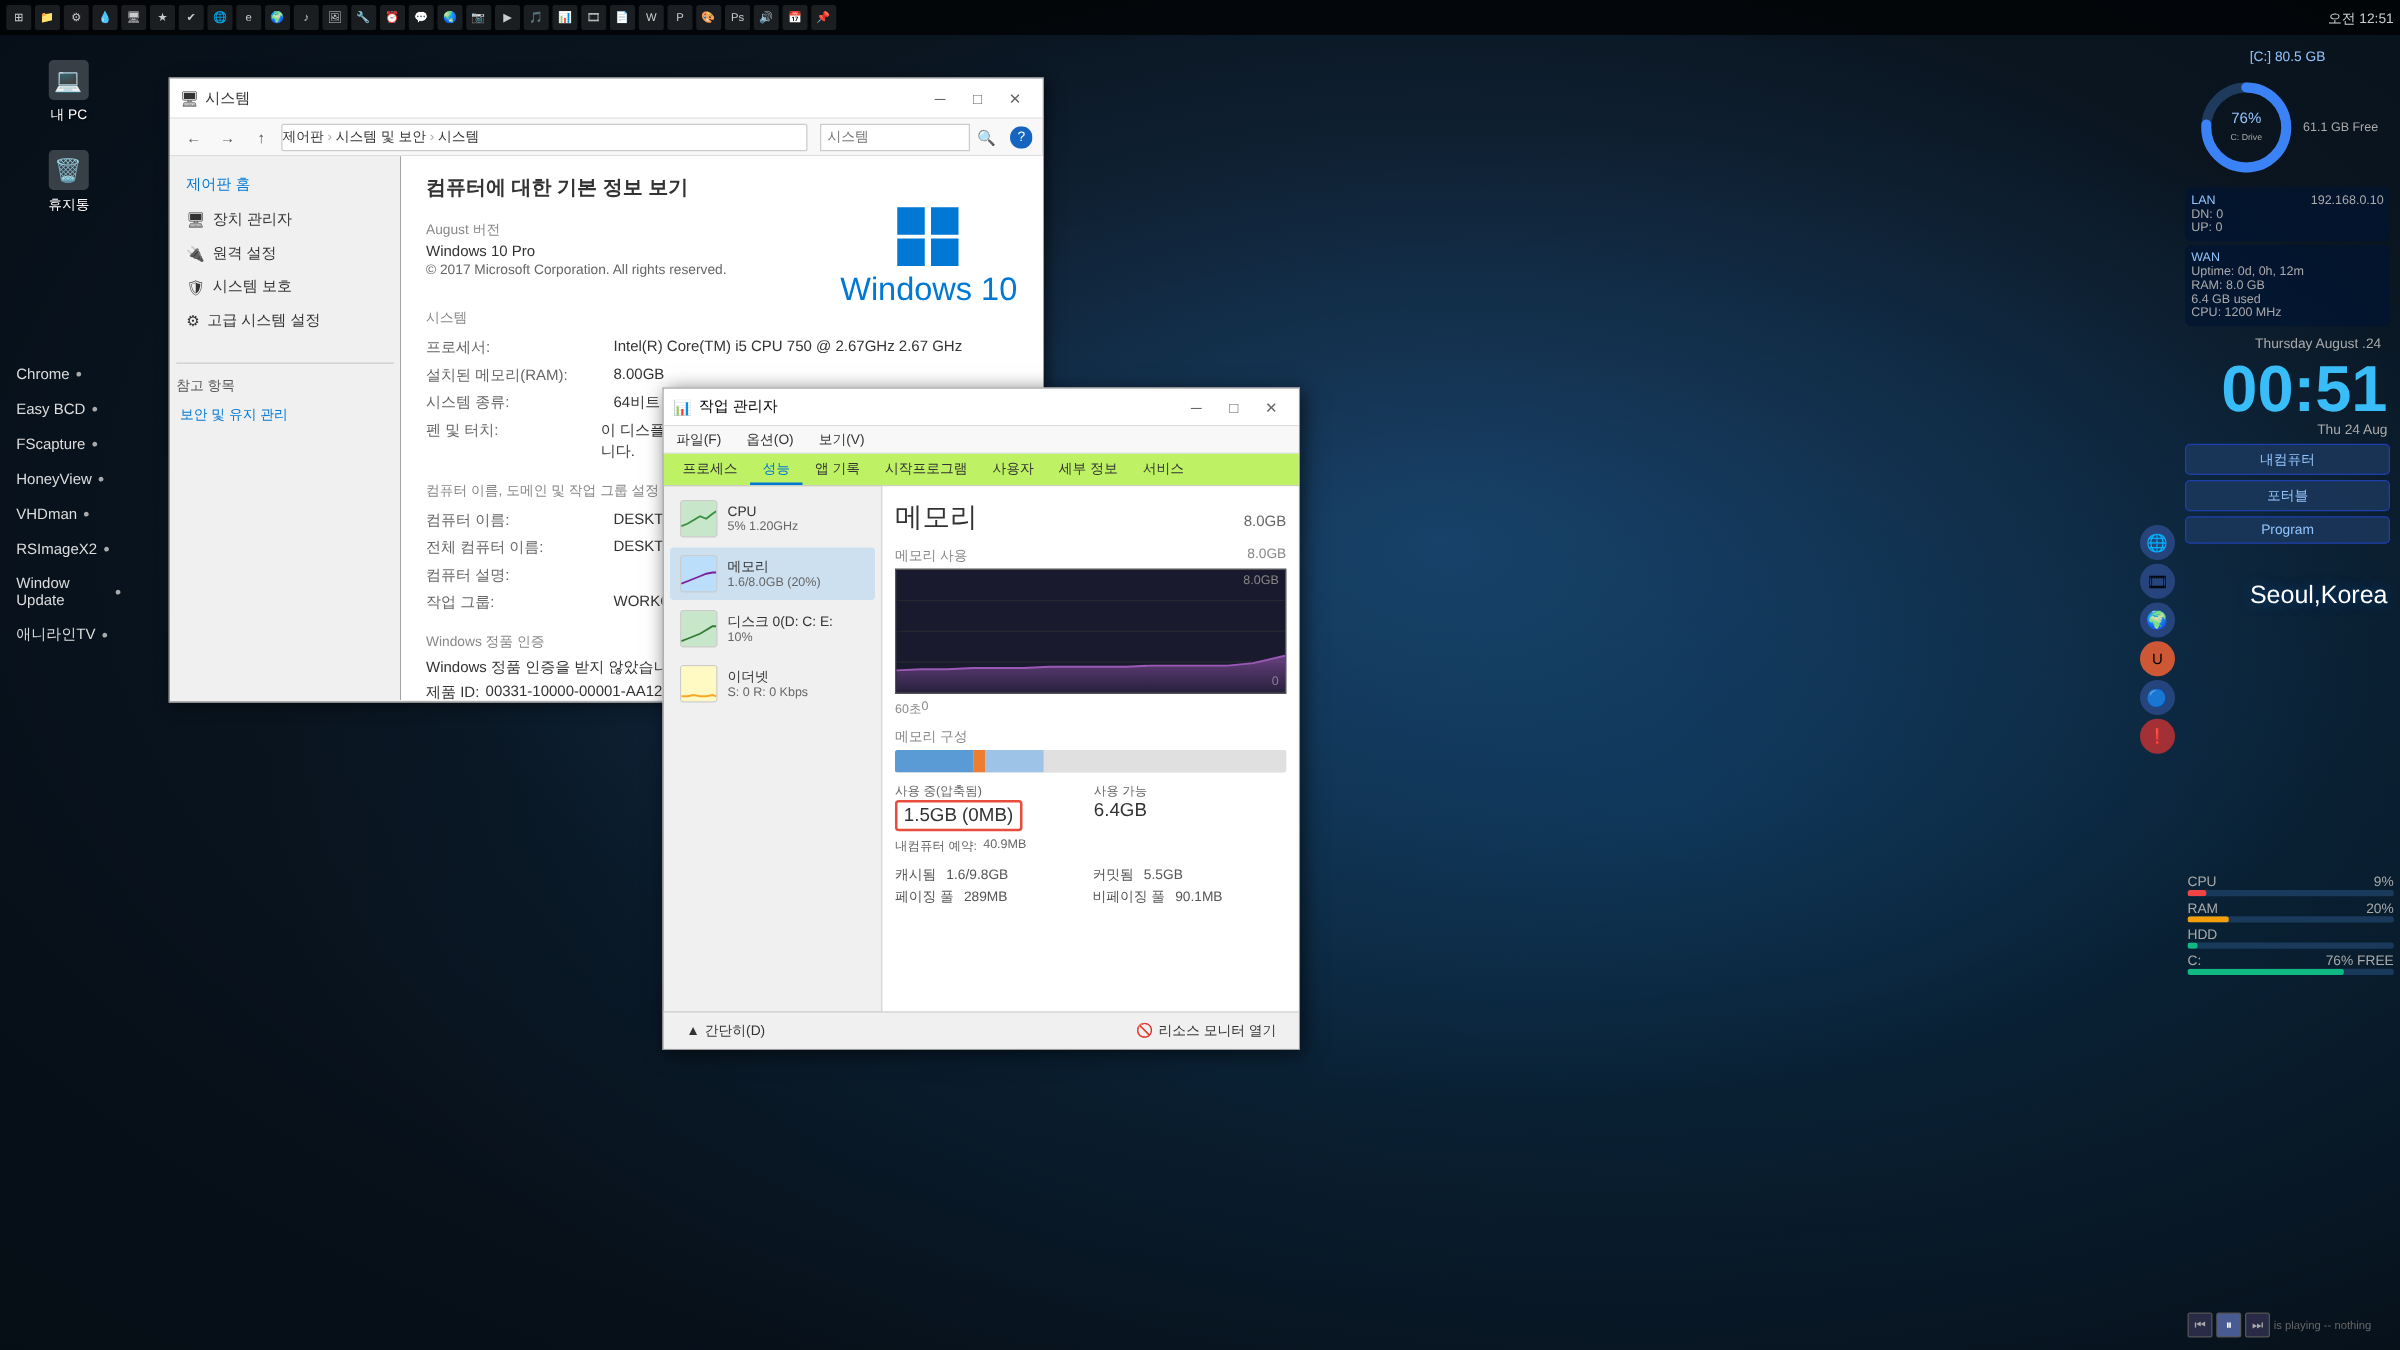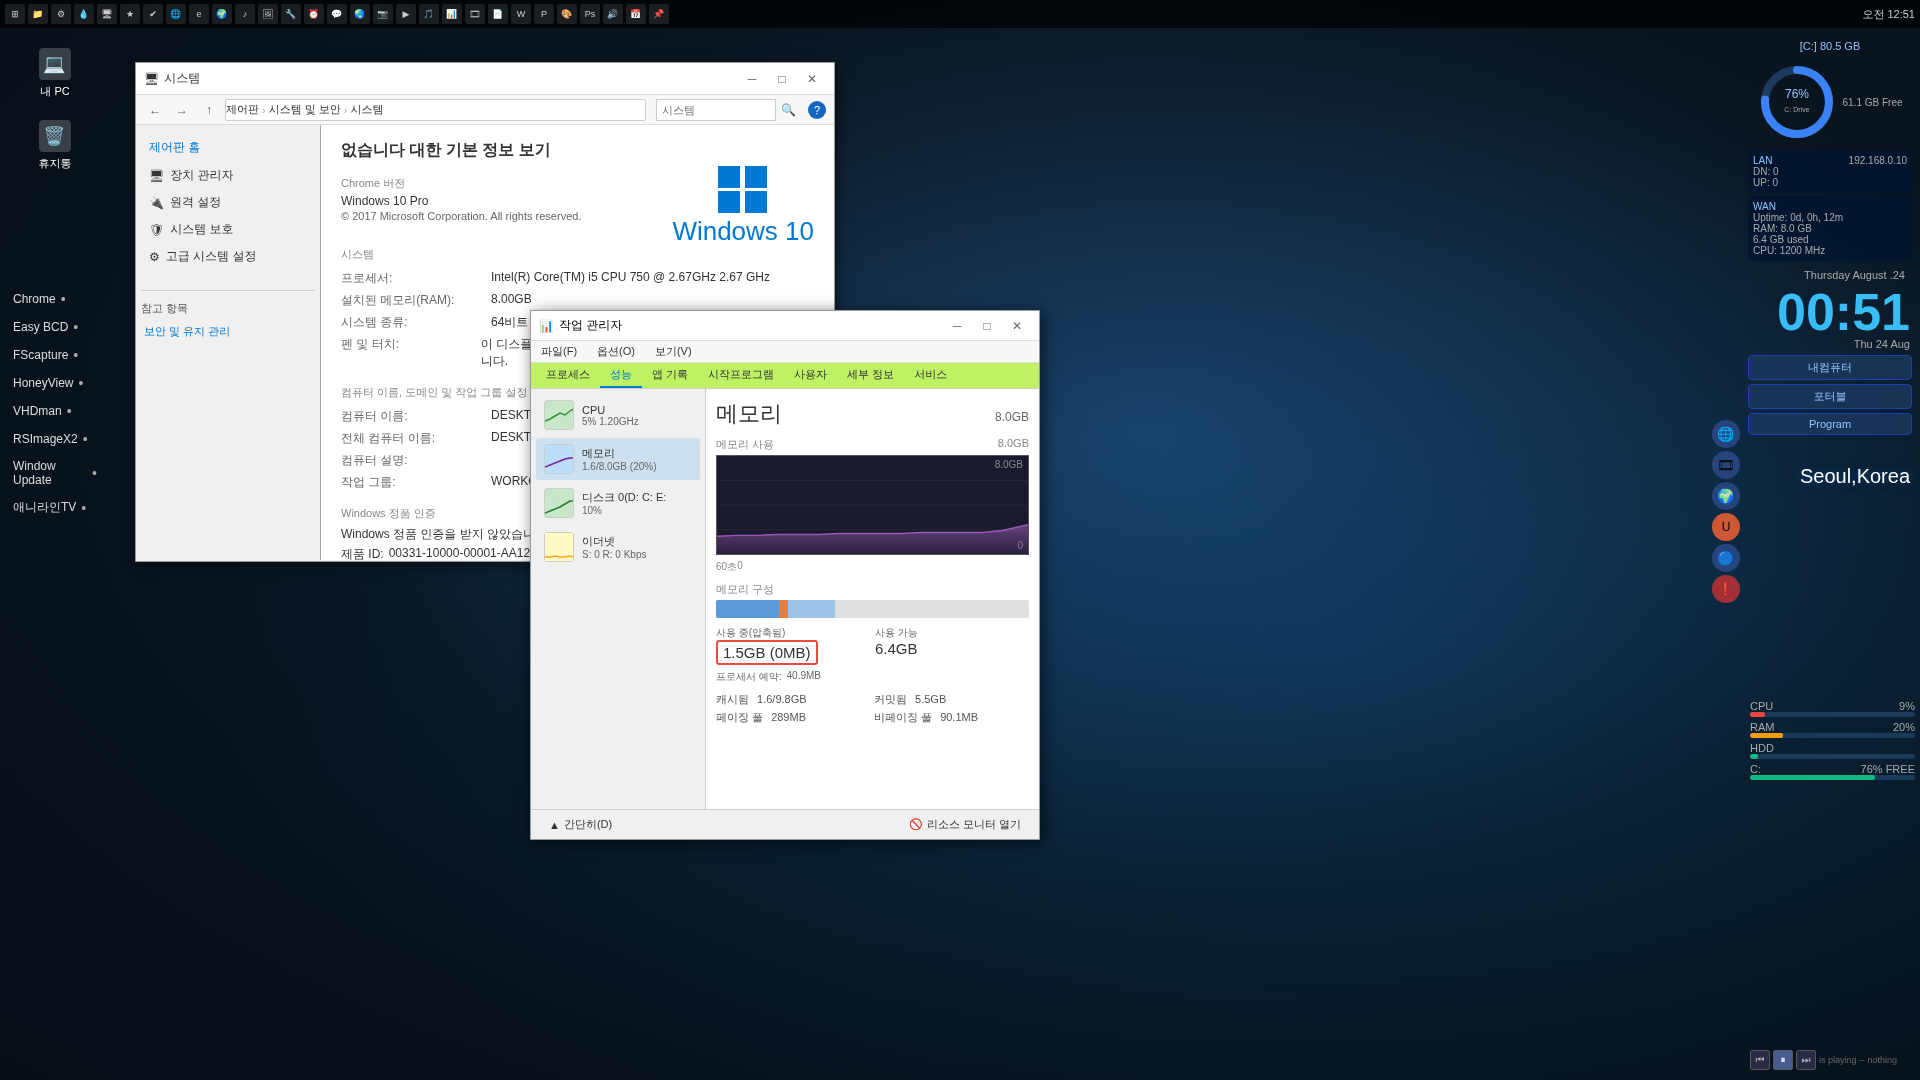--- a/index.html
+++ b/index.html
@@ -644,33 +644,33 @@
         <span>고급 시스템 설정</span>
       </div>
 
       <div style="margin-top:20px; border-top:1px solid #ccc; padding-top:10px;">
         <div style="font-size:11px; color:#555; margin-bottom:5px;">참고 항목</div>
         <div style="font-size:11px; color:#0078d4; cursor:pointer; padding:3px;">보안 및 유지 관리</div>
       </div>
     </div>
 
     <div style="flex:1; padding:15px 20px; background:#fff; overflow-y:auto;">
-      <h2 style="font-size:16px; color:#333; margin-bottom:15px;">없습니다 대한 기본 정보 보기</h2>
+      <h2 style="font-size:16px; color:#333; margin-bottom:15px;">컴퓨터에 대한 기본 정보 보기</h2>
 
       <div style="float:right; text-align:center; margin-top:-10px;">
         <div style="display:grid; grid-template-columns:1fr 1fr; gap:3px; width:50px; margin:0 auto 3px;">
           <div style="width:22px; height:22px; background:#0078d4;"></div>
           <div style="width:22px; height:22px; background:#0078d4;"></div>
           <div style="width:22px; height:22px; background:#0078d4;"></div>
           <div style="width:22px; height:22px; background:#0078d4;"></div>
         </div>
         <span style="font-size:26px; color:#0078d4; font-weight:300;">Windows 10</span>
       </div>
 
-      <div style="font-size:11px; color:#888; margin-bottom:3px;">Chrome 버전</div>
+      <div style="font-size:11px; color:#888; margin-bottom:3px;">August 버전</div>
       <div style="font-size:12px; color:#333; margin-bottom:2px;">Windows 10 Pro</div>
       <div style="font-size:11px; color:#666; margin-bottom:15px;">© 2017 Microsoft Corporation. All rights reserved.</div>
 
       <div style="clear:both;"></div>
 
       <div style="font-size:11px; color:#888; margin-bottom:8px;">시스템</div>
 
       <div style="display:flex; margin-bottom:5px; font-size:12px;">
         <span style="width:150px; color:#666;">프로세서:</span>
         <span style="color:#333;">Intel(R) Core(TM) i5 CPU    750 @ 2.67GHz  2.67 GHz</span>
@@ -854,21 +854,21 @@
       <div style="display:grid; grid-template-columns:1fr 1fr; gap:5px; font-size:11px;">
         <div>
           <div style="color:#666; font-size:10px;">사용 중(압축됨)</div>
           <div style="font-size:15px; color:#333; border:2px solid #e74c3c; padding:2px 5px; border-radius:3px; display:inline-block;">1.5GB (0MB)</div>
         </div>
         <div>
           <div style="color:#666; font-size:10px;">사용 가능</div>
           <div style="font-size:15px; color:#333;">6.4GB</div>
         </div>
         <div style="grid-column:1/-1; font-size:10px; color:#666; display:flex; gap:5px;">
-          <span>프로세서 예약:</span>
+          <span>내컴퓨터 예약:</span>
           <span>40.9MB</span>
         </div>
       </div>
 
       <div style="display:grid; grid-template-columns:1fr 1fr; gap:3px; font-size:11px; color:#555; margin-top:8px;">
         <div>
           <span>캐시됨</span>
           <span style="margin-left:5px;">1.6/9.8GB</span>
         </div>
         <div>

